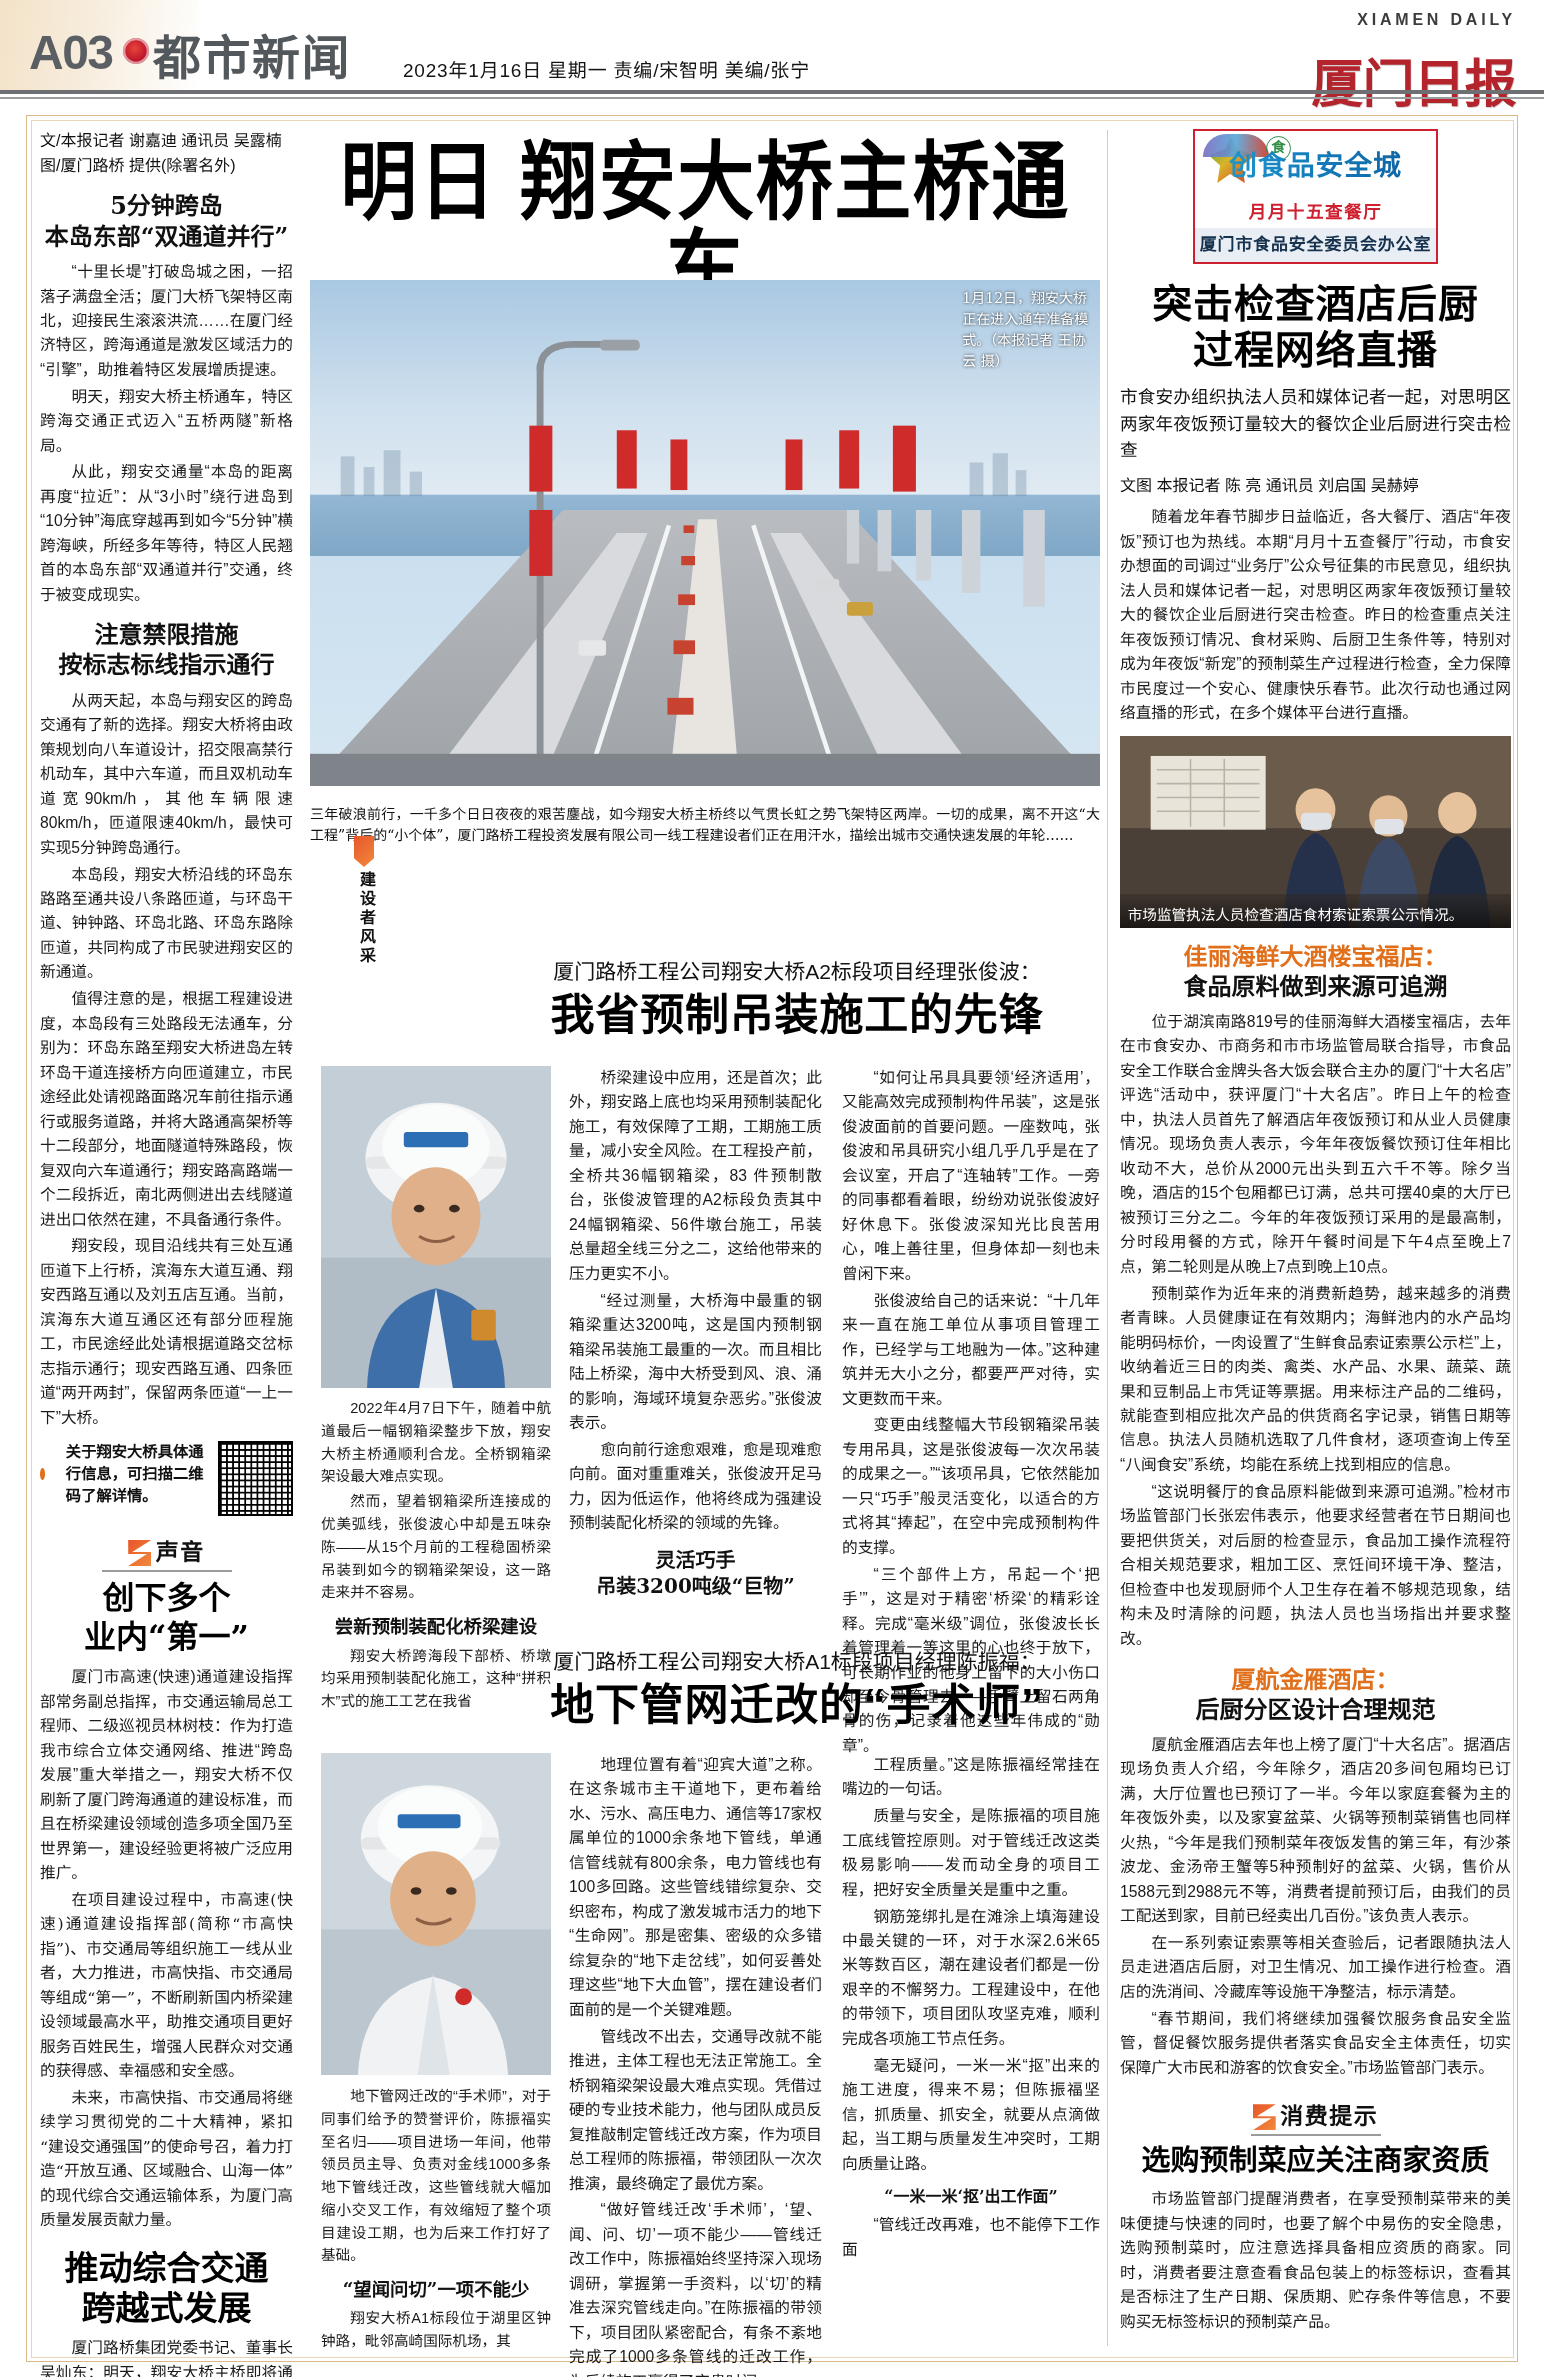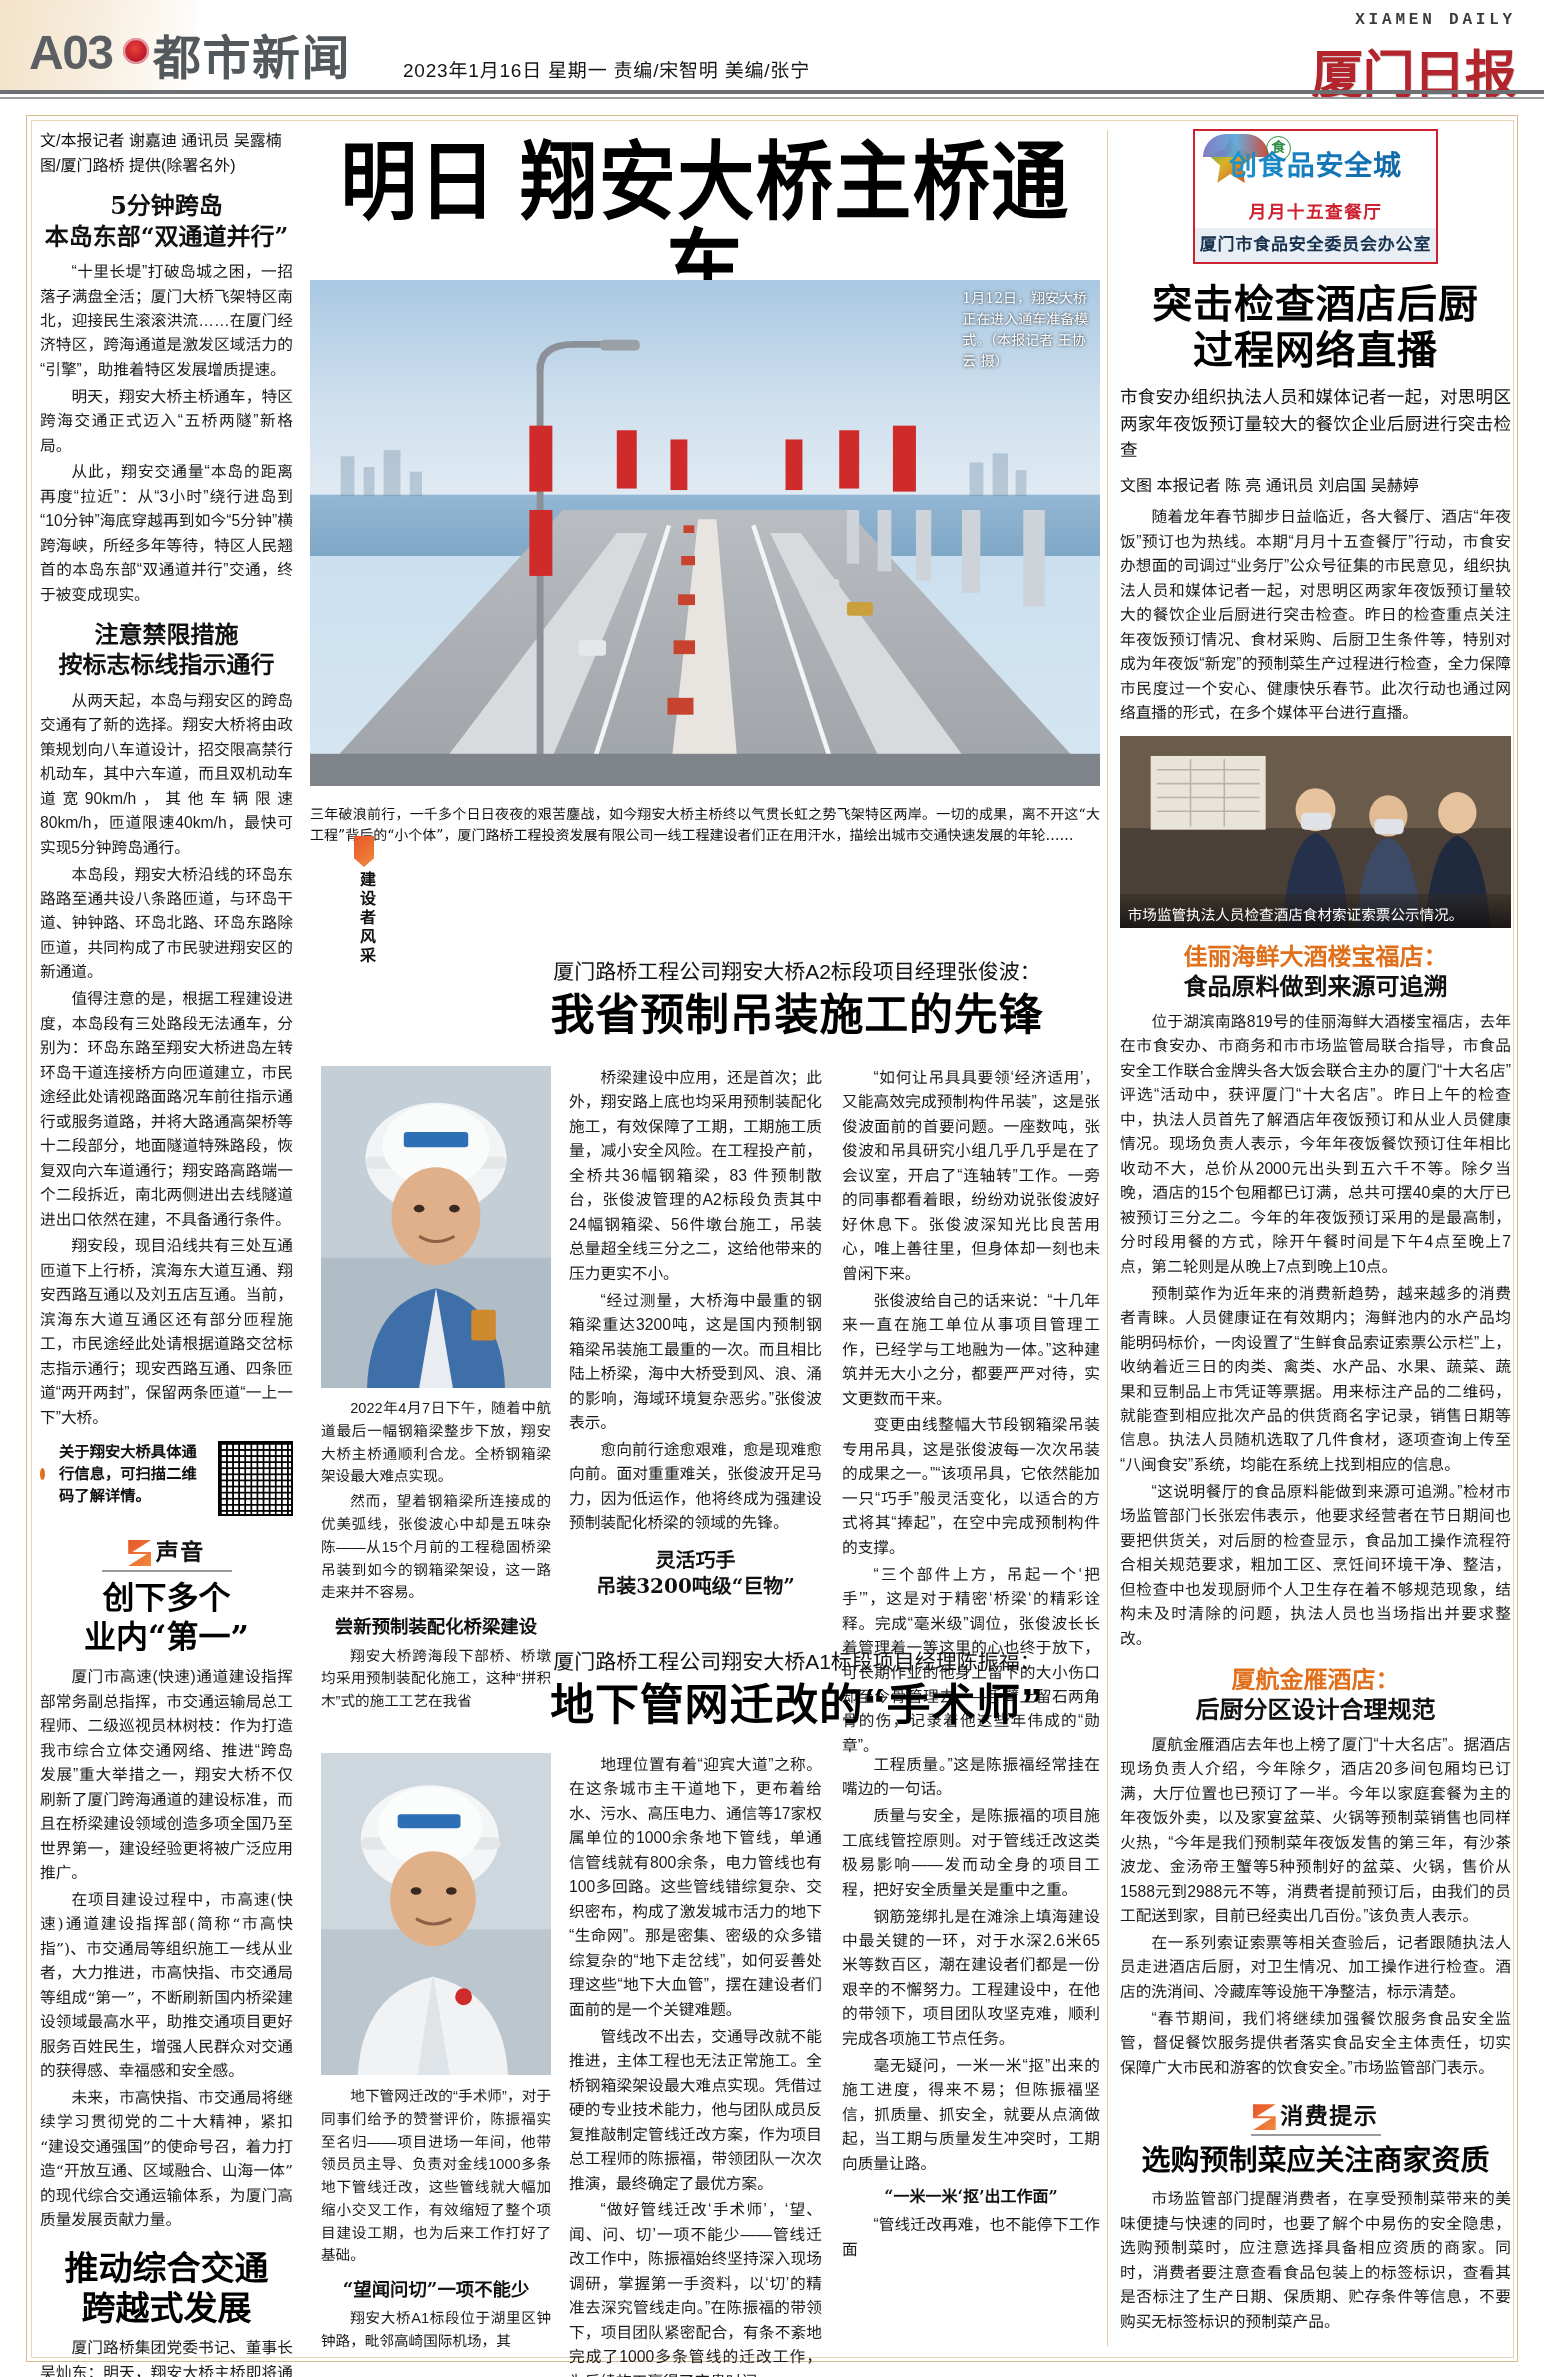--- a/index.html
+++ b/index.html
@@ -33,21 +33,21 @@
     font-size:48px;font-weight:700;color:#53585c;letter-spacing:1.5px;
   }
   #dateline{
     position:absolute;left:403px;top:55px;
     font-size:19px;color:#141414;letter-spacing:0.8px;white-space:nowrap;
   }
   #masthead{
     position:absolute;right:29px;top:10.7px;text-align:right;
   }
   #masthead .en{
-    font-size:16px;letter-spacing:3.8px;color:#3c3c3c;font-weight:700;margin-bottom:4px;font-family:Liberation Mono, monospace;
+    font-size:16px;letter-spacing:3.8px;color:#3c3c3c;font-weight:700;margin-bottom:13px;
   }
   #masthead .cn{
     font-size:52px;font-weight:700;color:#b3242c;letter-spacing:-0.8px;
     font-family:"DejaVu Serif","Liberation Serif",serif;
     text-shadow:0.8px 0.8px 0 rgba(0,0,0,.18);
   }
   #rule{position:absolute;left:0;top:90px;width:1545px;height:3.8px;background:#6d6f72;}
   #rule2{position:absolute;left:0;top:97px;width:1545px;height:1.5px;background:#9a9c9f;}
 
   
@@ -188,21 +188,21 @@
   }
 
   
   .qrRow{display:flex;align-items:flex-start;gap:7.7px;margin-top:10.7px;}
   .qr{width:71px;height:71px;background:#fff;flex:0 0 auto;
     background-image:
       linear-gradient(90deg,#000 1.5px,transparent 1.5px),
       linear-gradient(#000 1.5px,transparent 1.5px);
     background-size:6.1px 6.1px;border:2.3px solid #000;}
   .qrTxt{font-size:14.6px;line-height:1.45;color:#111;}
-  .qrTitle{font-size:15.3px;font-weight:700;color:#111;display:flex;align-items:center;gap:14px;margin-bottom:3.1px;}
+  .qrTitle{font-size:15.3px;font-weight:700;color:#111;display:flex;align-items:center;gap:21px;margin-bottom:3.1px;}
   .qrDot{width:12.3px;height:12.3px;border-radius:50%;background:#e1701d;display:inline-block;}
 
   .photoCap{font-size:14px;line-height:1.5;color:#111;text-align:justify;
     font-family:"DejaVu Serif","Liberation Serif",serif;}
   .imgCapOverlay{
     position:absolute;left:0;right:0;bottom:0;padding:4.6px 7.7px;color:#fff;font-size:14.6px;
     background:linear-gradient(transparent,rgba(0,0,0,.55));
   }
 </style>
 </head>

